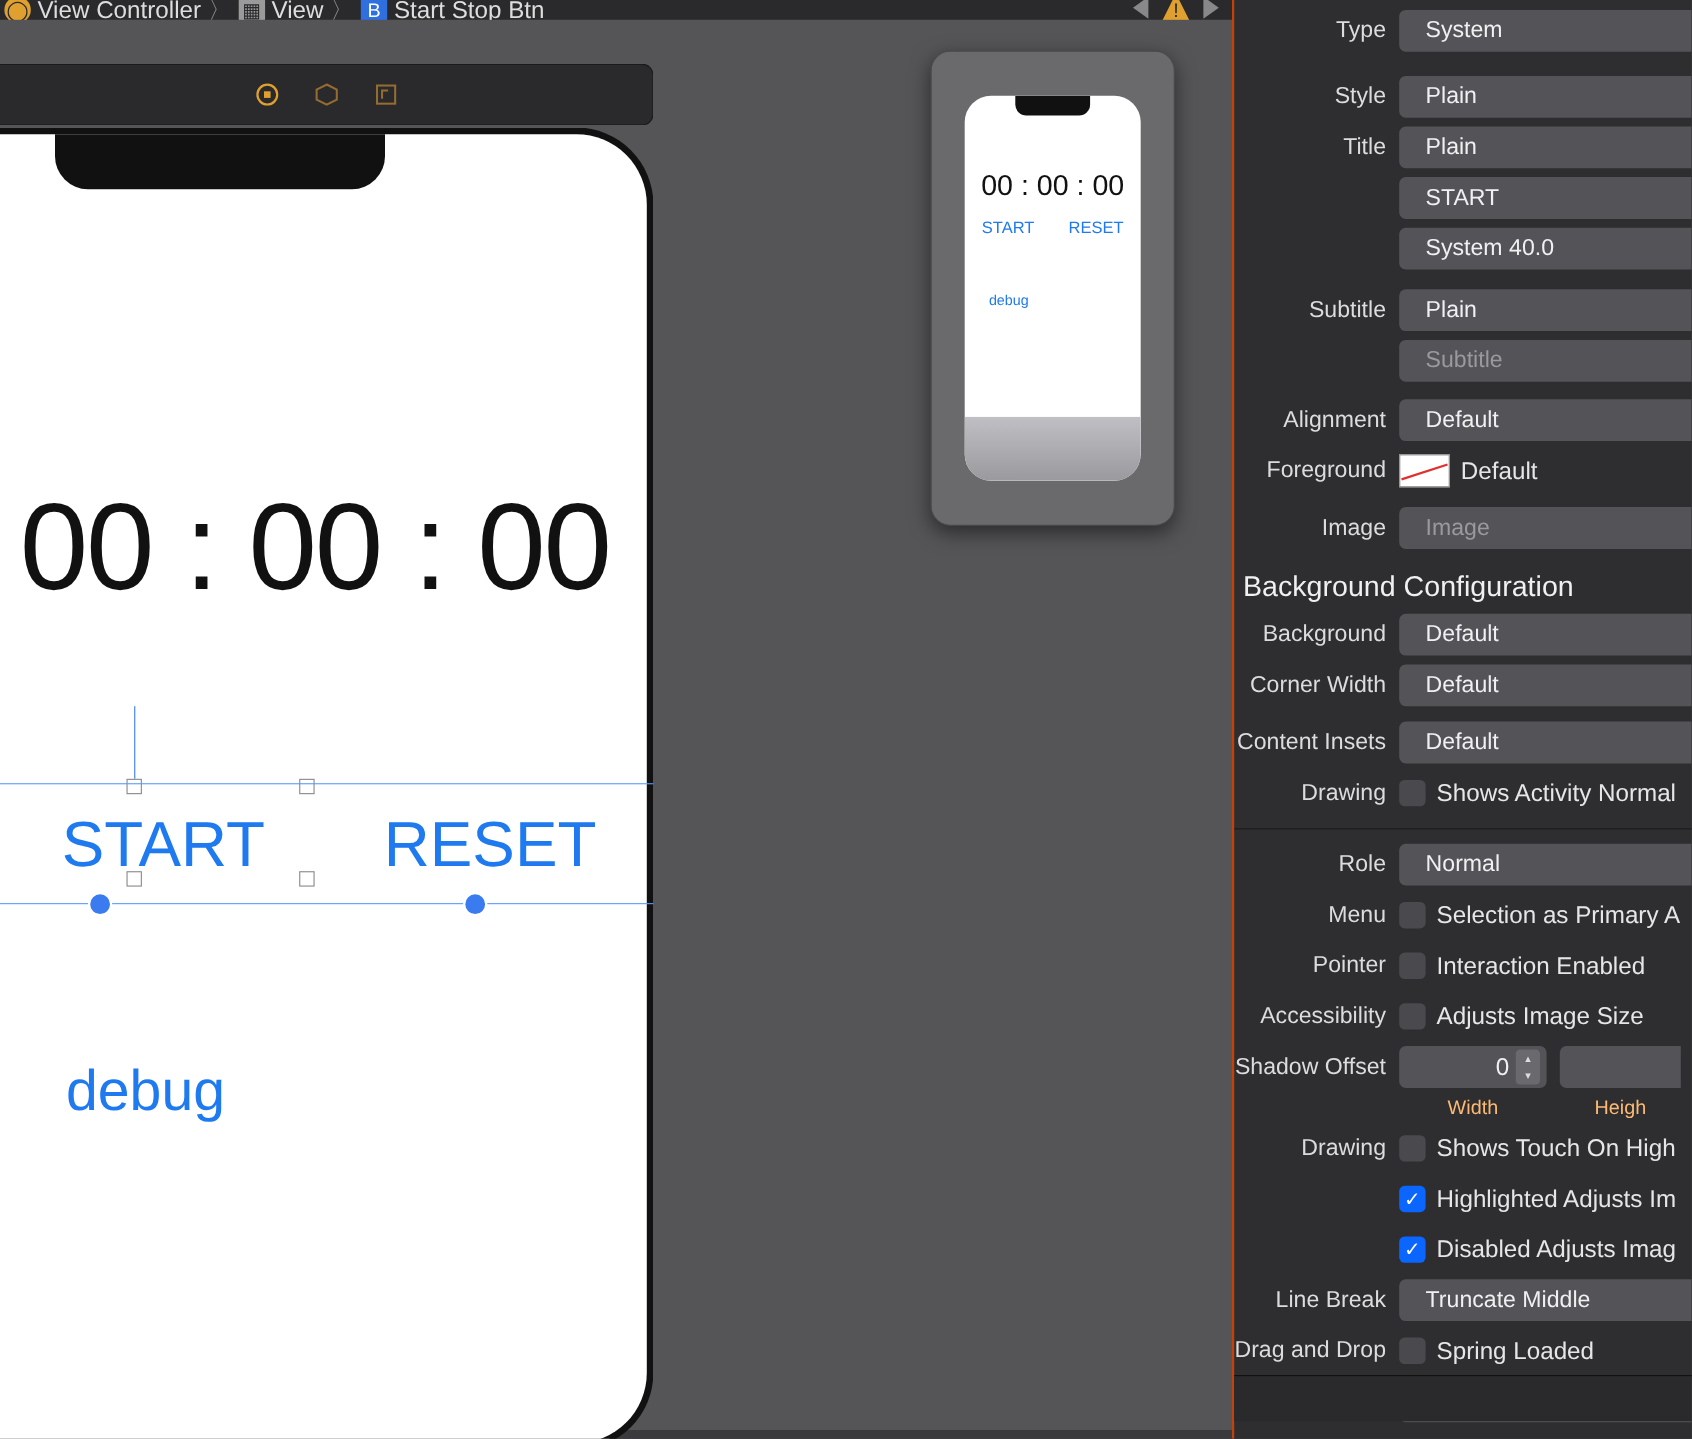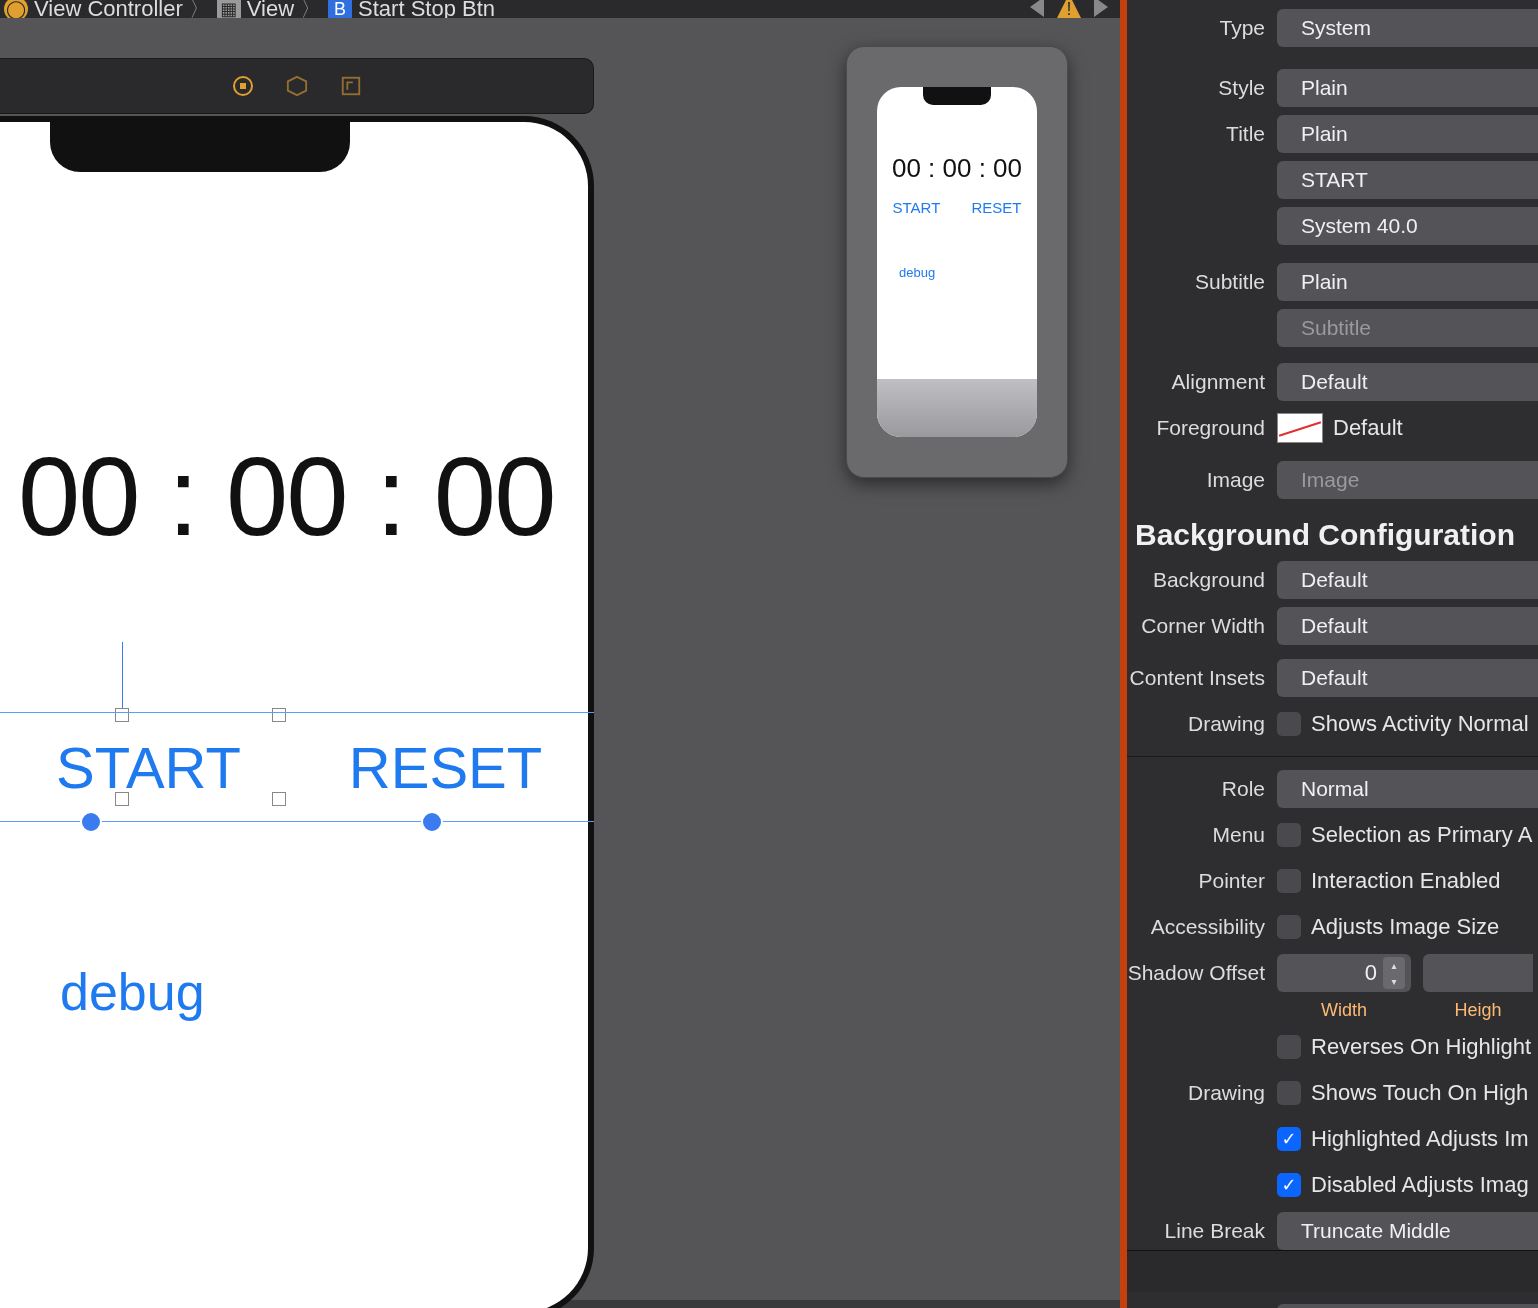--- a/index.html
+++ b/index.html
@@ -196,21 +196,21 @@
     position: absolute; top: 178px; left: 22px;
     font-size: 13px; color:#1f7af0;
   }
 
   
   .inspector {
     position: absolute;
     top: 0; left: 1120px;
     width: 418px; height: 1308px;
     background: #2e2e30;
-    border-left: 7px solid #c2410c;
+    border-left: 2px solid #c2410c;
     font-size: 22px;
     color: #e6e6e8;
     overflow: hidden;
   }
   .inspector .row {
     display: flex;
     align-items: center;
     min-height: 44px;
     margin-bottom: 2px;
   }
@@ -230,24 +230,24 @@
     color: #f0f0f2;
     font-size: 21px;
     padding: 0 24px;
     border-top-left-radius: 6px;
     border-bottom-left-radius: 6px;
     display: flex; align-items: center;
     overflow: hidden; white-space: nowrap;
   }
   .inspector .field.placeholder { color:#9a9a9e; }
   .section-title {
-    font-weight: 700;
+    font-weight: 400;
     color: #f0f0f2;
     padding: 14px 8px 6px 8px;
-    font-size: 30px;
+    font-size: 26px;
   }
   .sep { height:1px; background:#1a1a1c; margin: 10px 0; }
   .chk {
     width: 24px; height: 24px;
     background:#4a4a4e;
     border-radius: 5px;
     margin-right: 10px;
     flex-shrink:0;
     display:inline-flex; align-items:center; justify-content:center;
     font-size:18px; color:#fff;
@@ -473,25 +473,20 @@
     <div class="numbox" style="width:110px; border-top-right-radius:0;border-bottom-right-radius:0;"></div>
   </div>
   <div class="row" style="min-height:26px">
     <div class="label"></div>
     <div class="sublabel" style="width:134px">Width</div>
     <div style="width:12px"></div>
     <div class="sublabel" style="width:110px">Heigh</div>
   </div>
 
   <div class="row">
-    <div class="label"></div>
-    <span class="chk"></span>
-    <span>Reverses On Highlight</span>
-  </div>
-  <div class="row">
     <div class="label">Drawing</div>
     <span class="chk"></span>
     <span>Shows Touch On High</span>
   </div>
   <div class="row">
     <div class="label"></div>
     <span class="chk checked">✓</span>
     <span>Highlighted Adjusts Im</span>
   </div>
   <div class="row">

